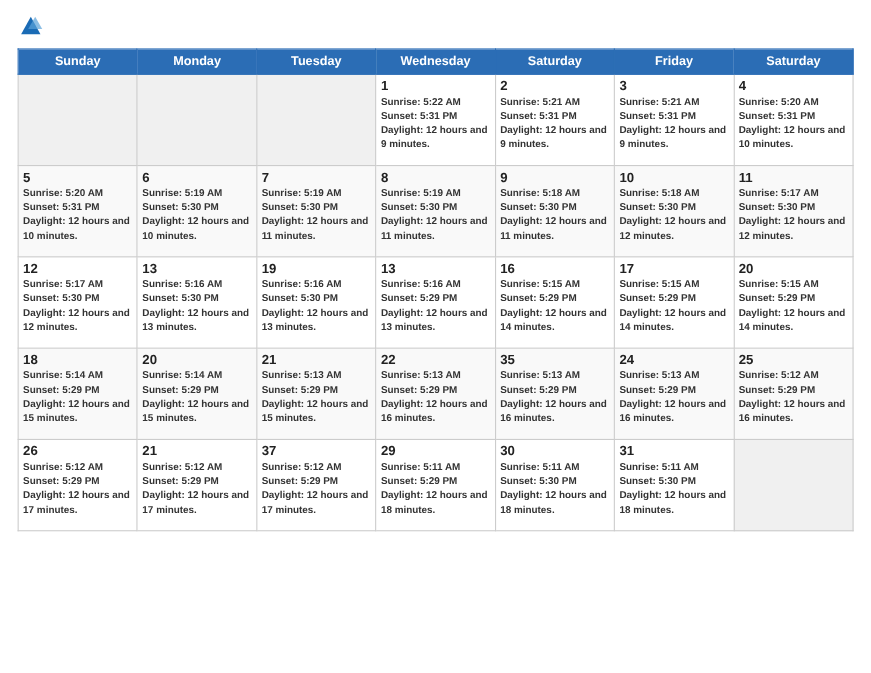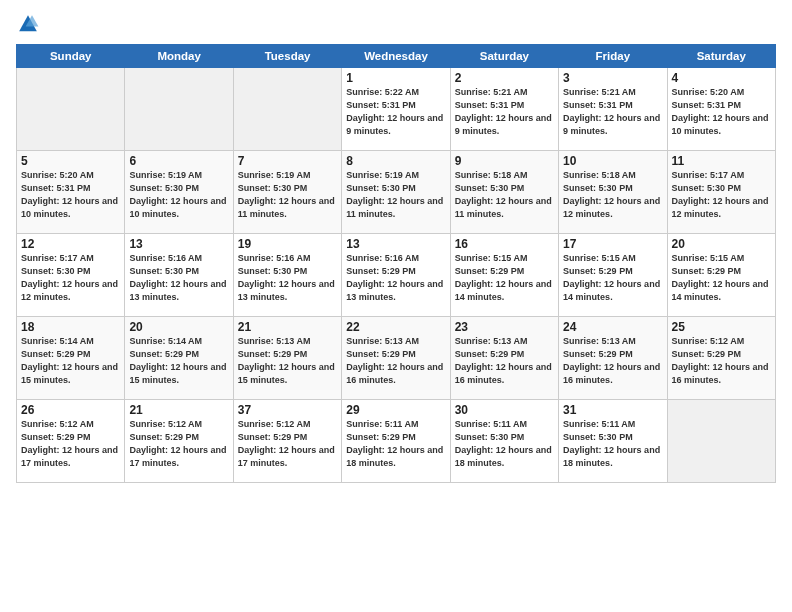--- a/index.html
+++ b/index.html
@@ -221,21 +221,21 @@
           </td>
           <td>
             <span class="day-number">21</span>
             <div class="day-info">Sunrise: 5:13 AM<br>Sunset: 5:29 PM<br>Daylight: 12 hours and 15 minutes.</div>
           </td>
           <td>
             <span class="day-number">22</span>
             <div class="day-info">Sunrise: 5:13 AM<br>Sunset: 5:29 PM<br>Daylight: 12 hours and 16 minutes.</div>
           </td>
           <td>
-            <span class="day-number">23</span>
+            <span class="day-number">35</span>
             <div class="day-info">Sunrise: 5:13 AM<br>Sunset: 5:29 PM<br>Daylight: 12 hours and 16 minutes.</div>
           </td>
           <td>
             <span class="day-number">24</span>
             <div class="day-info">Sunrise: 5:13 AM<br>Sunset: 5:29 PM<br>Daylight: 12 hours and 16 minutes.</div>
           </td>
           <td>
             <span class="day-number">25</span>
             <div class="day-info">Sunrise: 5:12 AM<br>Sunset: 5:29 PM<br>Daylight: 12 hours and 16 minutes.</div>
           </td>

